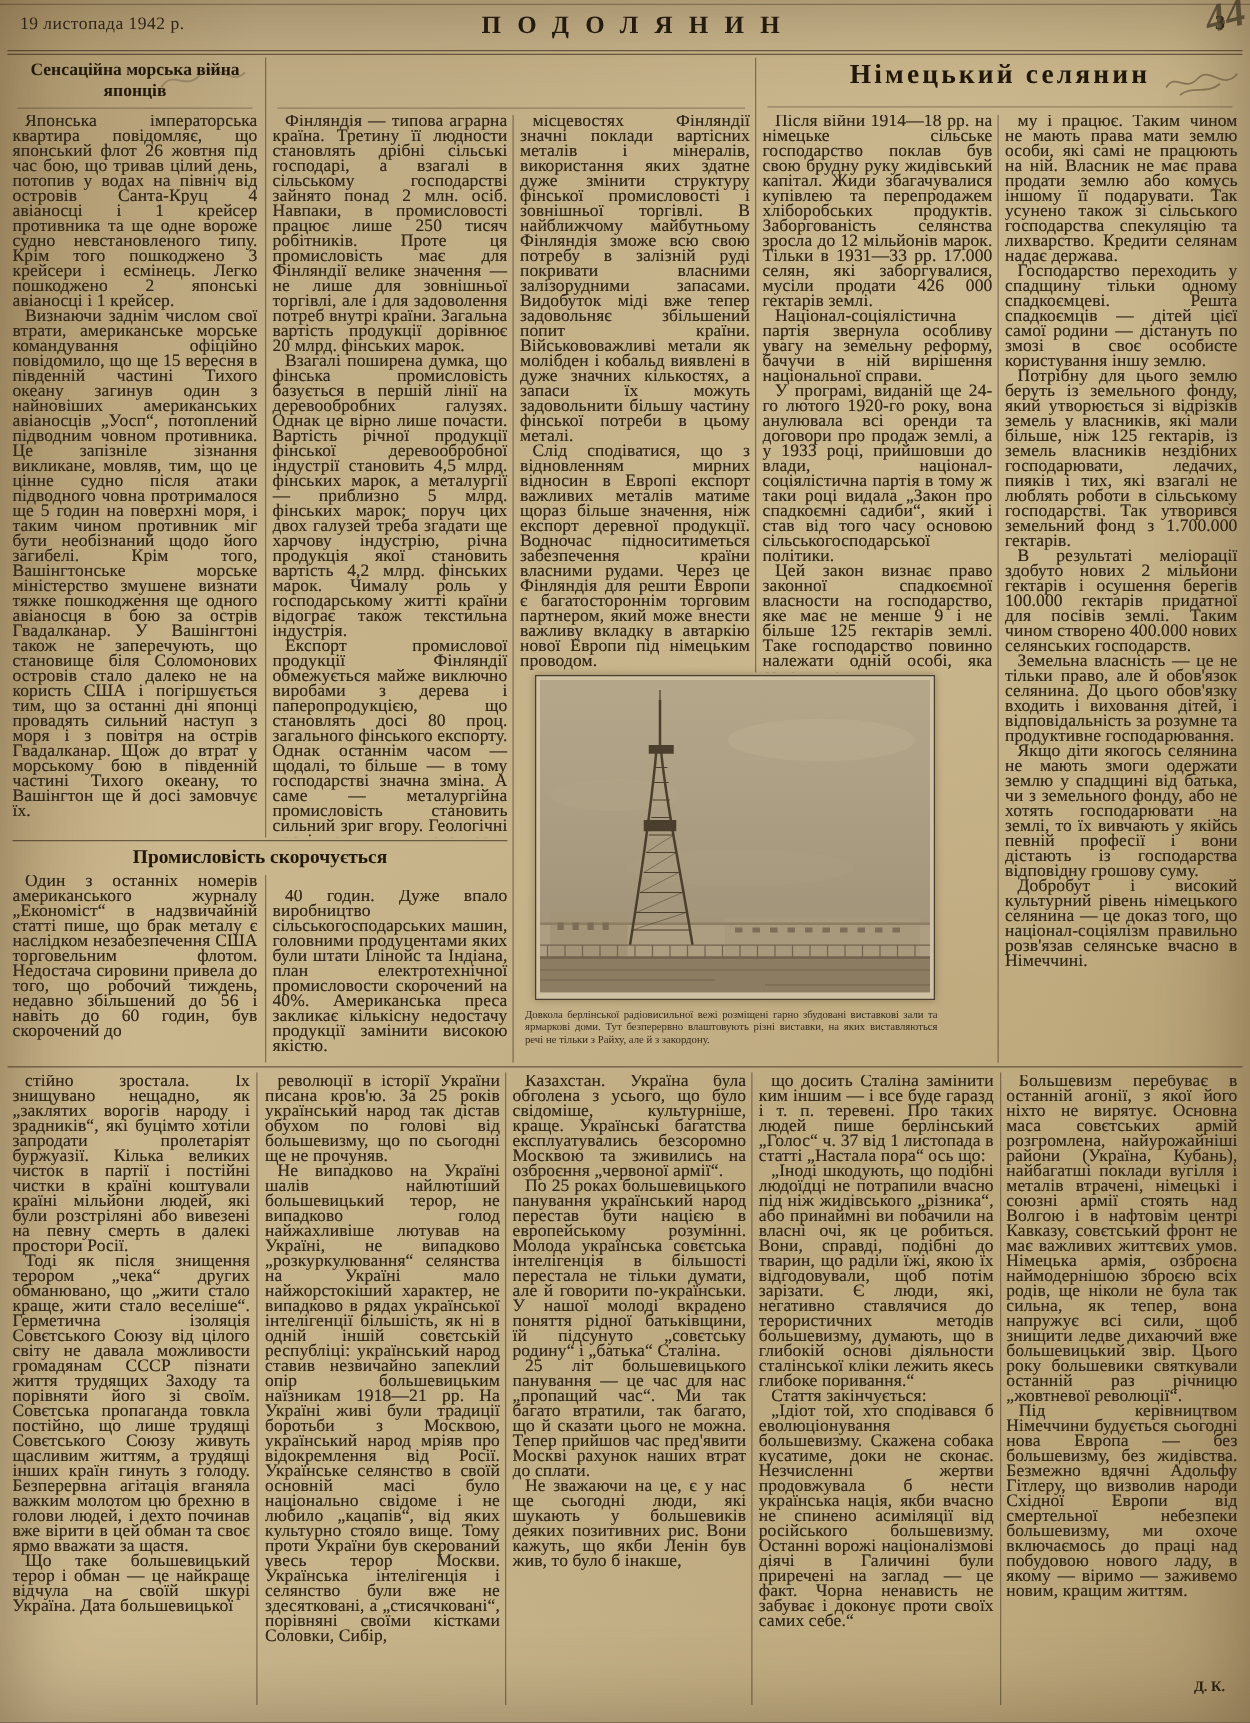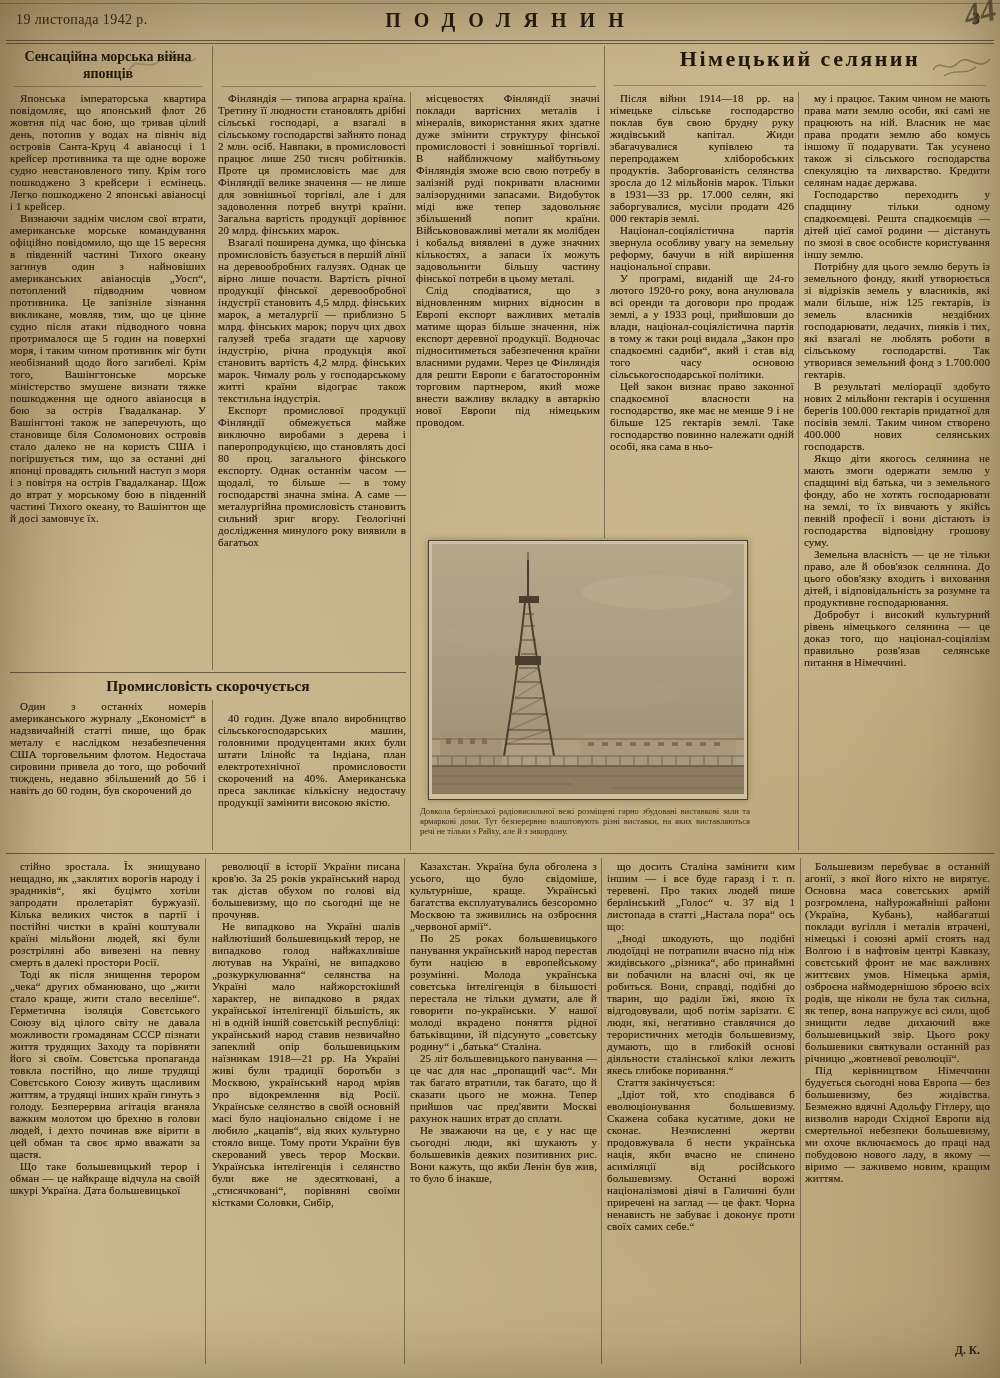--- a/index.html
+++ b/index.html
@@ -19,21 +19,21 @@
   .vrule { position:absolute; width:1px; background:rgba(48,35,20,.48); }
   .hrule { position:absolute; height:1px; background:rgba(48,35,20,.62); }
   .hrule.faint { background:rgba(48,35,20,.35); }
   .masthead-date { font-size:14px; font-weight:normal; letter-spacing:.4px; }
   .masthead-title { text-align:center; font-size:20px; font-weight:bold; letter-spacing:13px; padding-left:22px; color:#241a0e; }
   .masthead-page { font-size:16px; font-weight:bold; }
   .art-head { font-weight:bold; text-align:center; color:#211809; }
   .art-head.sm { font-size:14px; line-height:17px; }
   .art-head.md { font-size:15.5px; line-height:18px; }
   .art-head.lg { font-size:22px; line-height:26px; letter-spacing:2.5px; }
-  .body { font-size:11px; line-height:12px; text-align:justify; overflow:hidden;
+  .body { font-size:14px; line-height:12px; text-align:justify; overflow:hidden;
           color:#31271a; letter-spacing:.1px; text-shadow:0 0 .3px rgba(44,32,16,.55); }
   .body p { text-indent:10px; margin:0; }
   .caption { font-size:8.6px; line-height:10.2px; text-align:justify; overflow:hidden; color:#342a1c; }
   .photo-frame { background:#cfc2a2; border:1px solid #4a4031; padding:3px;
                  box-shadow:0 0 6px rgba(50,35,15,.35); }
   .photo-frame svg { display:block; }
   .hand-mark { font-style:italic; font-weight:bold; font-size:32px; color:#453b27;
                opacity:.78; transform:rotate(-14deg); }
   .signature { font-size:11.5px; font-weight:bold; text-align:right; padding-right:10px; color:#2b2113; }
 </style>
@@ -88,23 +88,23 @@
       <p>Після війни 1914—18 рр. на німецьке сільське господарство поклав був свою брудну руку жидівський капітал. Жиди збагачувалися купівлею та перепродажем хліборобських продуктів. Заборгованість селянства зросла до 12 мільйонів марок. Тільки в 1931—33 рр. 17.000 селян, які заборгувалися, мусіли продати 426 000 гектарів землі.</p>
       <p>Націонал-соціялістична партія звернула особливу увагу на земельну реформу, бачучи в ній вирішення національної справи.</p>
       <p>У програмі, виданій ще 24-го лютого 1920-го року, вона анулювала всі оренди та договори про продаж землі, а у 1933 році, прийшовши до влади, націонал-соціялістична партія в тому ж таки році видала „Закон про спадкоємні садиби“, який і став від того часу основою сільськогосподарської політики.</p>
       <p>Цей закон визнає право законної спадкоємної власности на господарство, яке має не менше 9 і не більше 125 гектарів землі. Таке господарство повинно належати одній особі, яка сама в ньо-</p>
     </div>
   <div class="abs body" style="left:804px; top:92px; width:186px; height:756px;">
       <p>му і працює. Таким чином не мають права мати землю особи, які самі не працюють на ній. Власник не має права продати землю або комусь іншому її подарувати. Так усунено також зі сільського господарства спекуляцію та лихварство. Кредити селянам надає держава.</p>
       <p>Господарство переходить у спадщину тільки одному спадкоємцеві. Решта спадкоємців — дітей цієї самої родини — дістануть по змозі в своє особисте користування іншу землю.</p>
       <p>Потрібну для цього землю беруть із земельного фонду, який утворюється зі відрізків земель у власників, які мали більше, ніж 125 гектарів, із земель власників нездібних господарювати, ледачих, пияків і тих, які взагалі не люблять роботи в сільському господарстві. Так утворився земельний фонд з 1.700.000 гектарів.</p>
       <p>В результаті меліорації здобуто нових 2 мільйони гектарів і осушення берегів 100.000 гектарів придатної для посівів землі. Таким чином створено 400.000 нових селянських господарств.</p>
+      <p>Земельна власність — це не тільки право, але й обов'язок селянина. До цього обов'язку входить і виховання дітей, і відповідальність за розумне та продуктивне господарювання.</p>
       <p>Якщо діти якогось селянина не мають змоги одержати землю у спадщині від батька, чи з земельного фонду, або не хотять господарювати на землі, то їх вивчають у якійсь певній професії і вони дістають із господарства відповідну грошову суму.</p>
-      <p>Земельна власність — це не тільки право, але й обов'язок селянина. До цього обов'язку входить і виховання дітей, і відповідальність за розумне та продуктивне господарювання.</p>
-      <p>Добробут і високий культурний рівень німецького селянина — це доказ того, що націонал-соціялізм правильно розв'язав селянське питання в Німеччині.</p>
+      <p>Добробут і високий культурний рівень німецького селянина — це доказ того, що націонал-соціялізм правильно розв'язав селянське вчасно в Німеччині.</p>
     </div>
 
   <figure class="abs photo-frame" style="left:428px; top:540px; width:320px; height:260px;">
     <svg viewBox="0 0 312 250" width="312" height="250" preserveAspectRatio="none">
       <defs>
         <linearGradient id="sky" x1="0" y1="0" x2="0" y2="1">
           <stop offset="0" stop-color="#b8ac90"></stop>
           <stop offset="0.65" stop-color="#a99c82"></stop>
           <stop offset="1" stop-color="#9e9078"></stop>
         </linearGradient>

